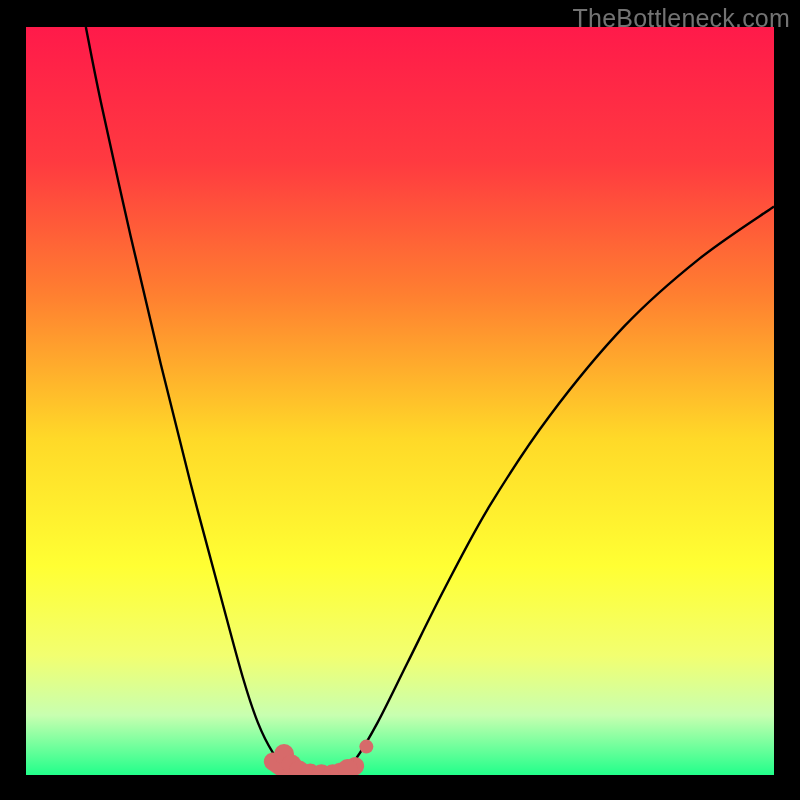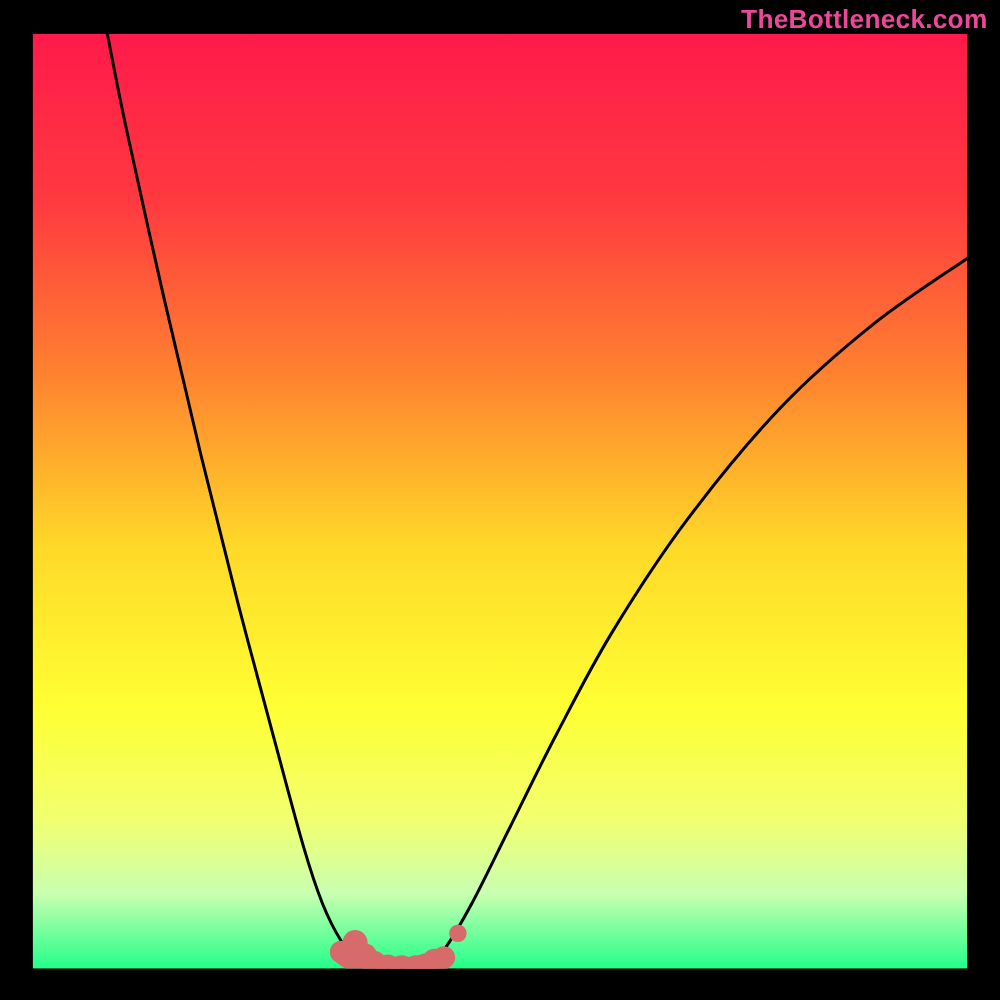--- a/index.html
+++ b/index.html
@@ -20,23 +20,23 @@
     overflow: hidden;
   }
   .gradient-bg {
     position: absolute;
     inset: 0;
   }
   .watermark {
     position: absolute;
     top: 4px;
     right: 10px;
-    color: #ec4899;
-    font-size: 21px;
-    font-weight: 700;
+    color: #737373;
+    font-size: 25px;
+    font-weight: 400;
     letter-spacing: 0.2px;
   }
   svg.curves {
     position: absolute;
     inset: 0;
   }
 </style>
 </head>
 <body>
 

